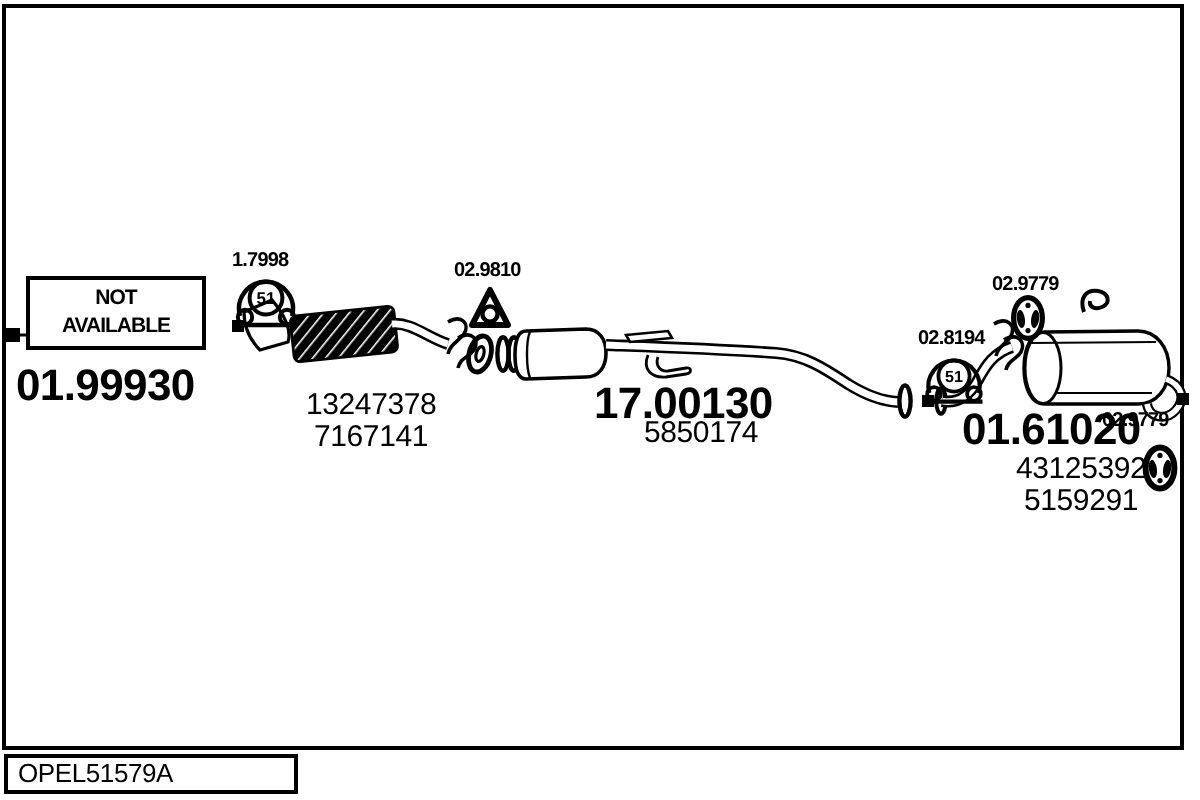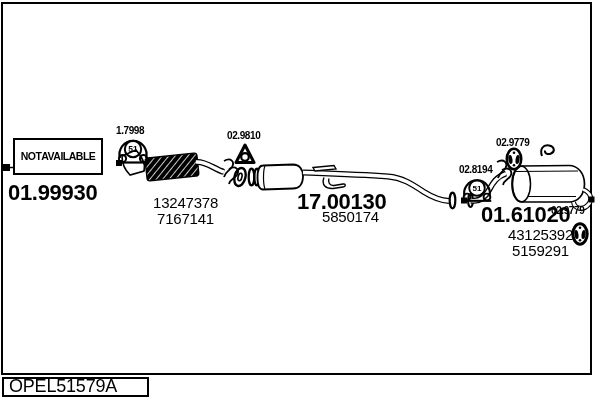--- a/index.html
+++ b/index.html
@@ -6,25 +6,25 @@
   .stage{position:relative;width:600px;height:400px;background:#fff;overflow:hidden;
          font-family:"Liberation Sans",sans-serif;color:#000;}
   .frame{position:absolute;left:1px;top:2px;width:591px;height:373px;
          border:2.5px solid #000;box-sizing:border-box;}
   .art{position:absolute;left:0;top:0;z-index:2;}
   .txt{position:absolute;z-index:3;white-space:nowrap;}
   .code{font-weight:700;font-size:22px;line-height:1;letter-spacing:-0.3px;}
   .oem{font-weight:400;font-size:15px;line-height:1;letter-spacing:-0.2px;}
   .mlabel{font-weight:700;font-size:10px;line-height:1;letter-spacing:-0.4px;}
   .nabox{position:absolute;left:13px;top:138px;width:90px;height:37px;z-index:3;
-         border:2px solid #000;box-sizing:border-box;display:flex;flex-direction:row;
+         border:2px solid #000;box-sizing:border-box;display:flex;flex-direction:column;
          align-items:center;justify-content:center;font-weight:700;font-size:10.5px;
          letter-spacing:-0.5px;line-height:1.25;text-align:center;}
   .codebox{position:absolute;left:2px;top:377px;width:147px;height:20px;z-index:3;
-         border:2px solid #000;box-sizing:border-box;font-size:18px;line-height:15px;
+         border:2px solid #000;box-sizing:border-box;font-size:13px;line-height:15px;
          padding-left:5px;letter-spacing:-0.2px;}
 </style>
 </head>
 <body>
 
 <div class="stage">
 
   <div class="frame"></div>
 
   <svg class="art" width="600" height="400" viewBox="0 0 600 400">

